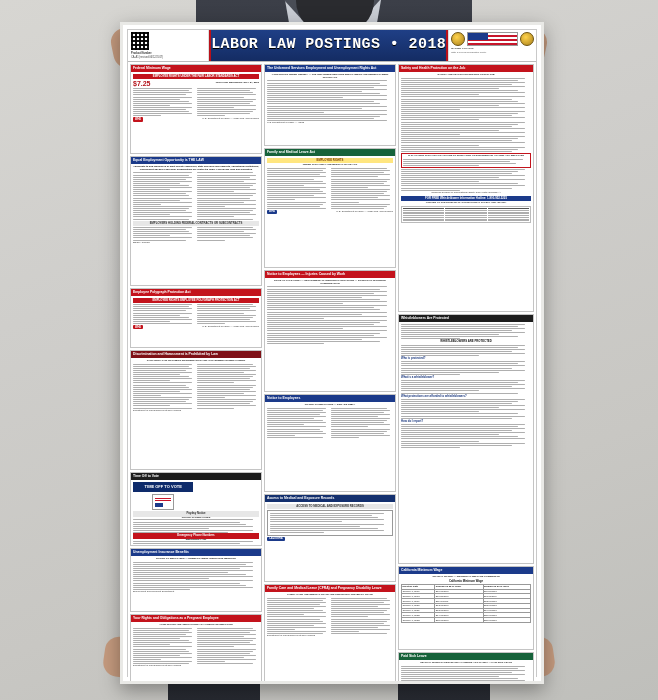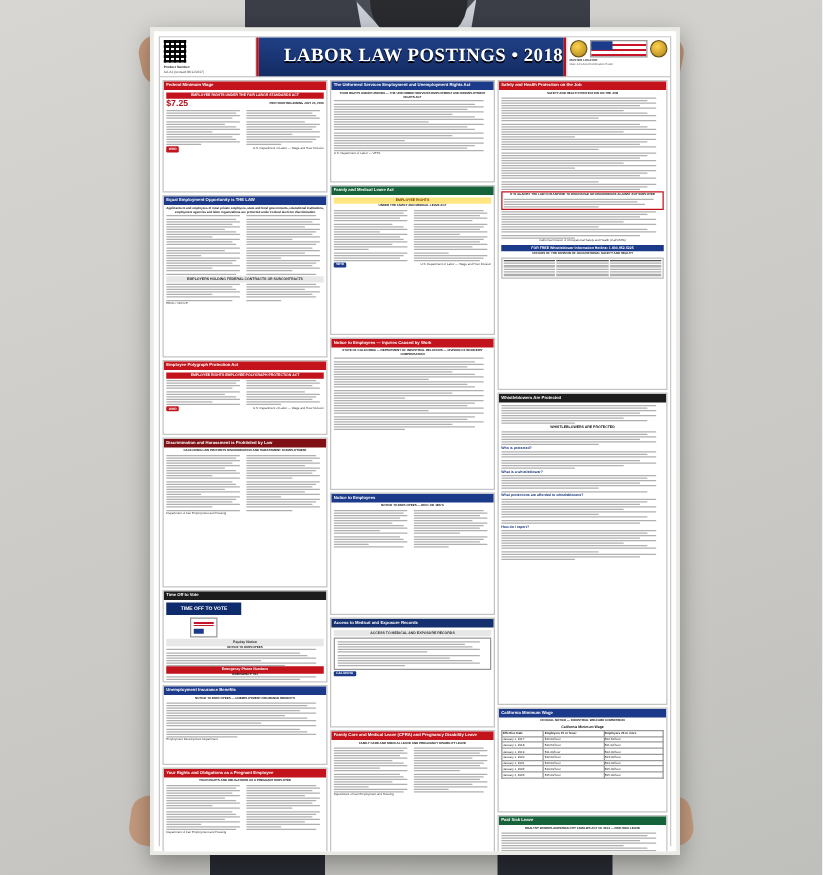--- a/index.html
+++ b/index.html
@@ -144,27 +144,26 @@
     flex: 1;
     background: linear-gradient(180deg, #1f3f86 0%, #142c63 100%);
     border-left: 2px solid #b9111a;
     border-right: 2px solid #b9111a;
     display: flex;
     align-items: center;
     justify-content: center;
   }
   .p-title {
     color: #ffffff;
-    font-family: Liberation Serif, serif;
+    font-family: Liberation Mono, monospace;
     font-weight: bold;
     font-size: 15px;
     letter-spacing: 0.4px;
     text-shadow: 0 1px 0 #000;
     white-space: nowrap;
-    padding-left: 20px;
   }
   .p-head-right {
     width: 96px;
     border-left: 1px solid #ddd;
     padding: 2px;
     display: flex;
     flex-direction: column;
     gap: 1px;
   }
   .seal-row { display: flex; gap: 2px; align-items: center; }

